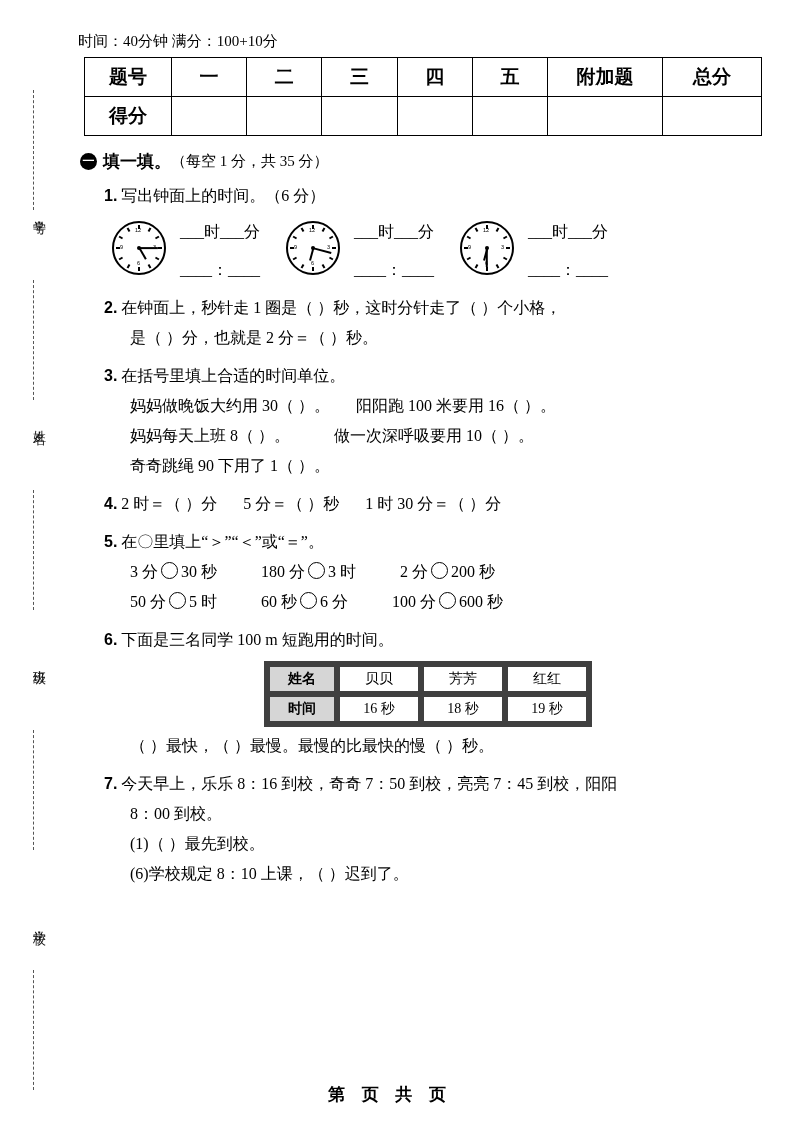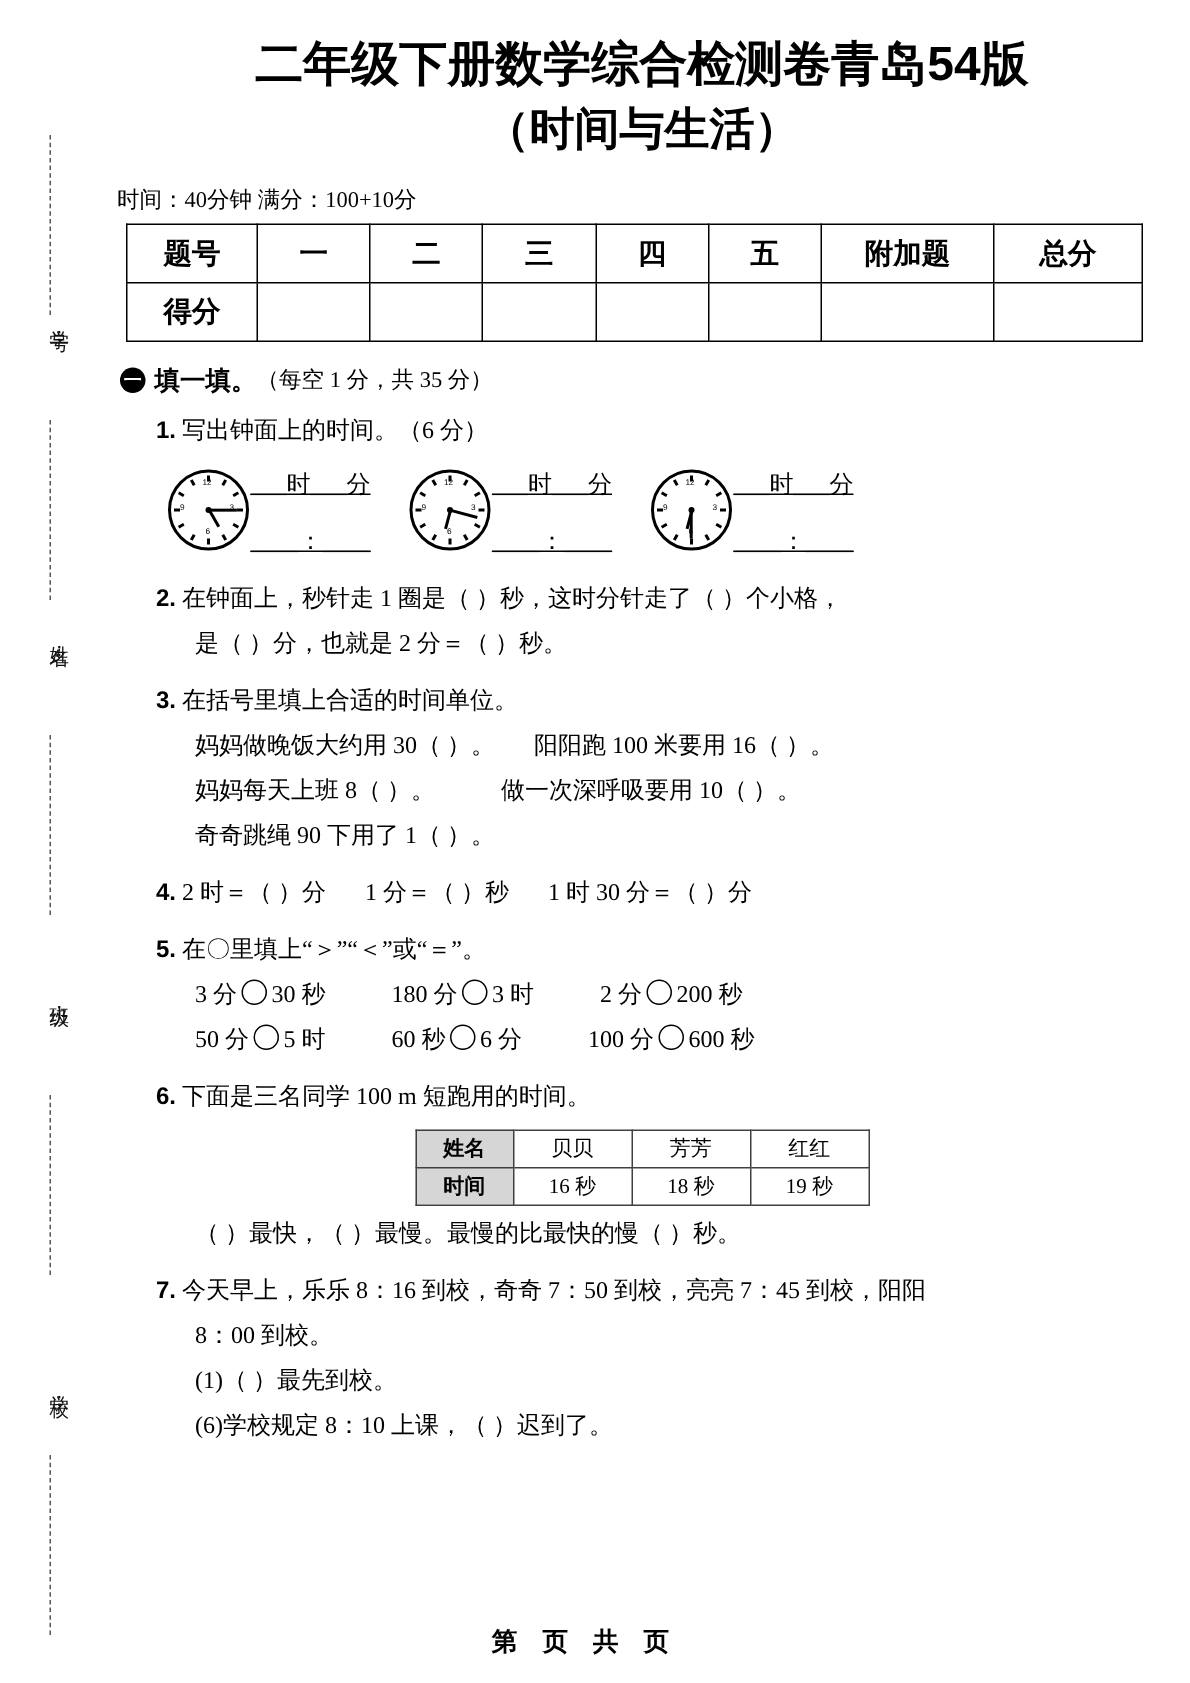--- a/index.html
+++ b/index.html
@@ -86,26 +86,26 @@
   .clock .hh { width:2.4px; height:13px; margin-left:-1.2px; }
   .clock .mh { width:1.8px; height:19px; margin-left:-0.9px; }
   .clock .cap {
     position:absolute; width:4px; height:4px; background:#000; border-radius:50%;
     left:50%; top:50%; margin:-2px 0 0 -2px;
   }
   .clock .lbl {
     position:absolute; font-size:5.5px; font-family:"Liberation Sans", sans-serif;
     color:#000; line-height:1;
   }
-  .blanks { font-size:16px; line-height:30px; margin-left:1px;text-decoration:underline; }
+  .blanks { font-size:16px; line-height:30px; margin-left:14px; }
   .blanks .r2 { display:block; margin-top:8px; }
 
   table.minitable { border-collapse:collapse; margin:6px auto 0 auto; }
   table.minitable td {
-    border:1px solid #404040; font-size:14px; text-align:center;
+    border:6px solid #404040; font-size:14px; text-align:center;
     padding:3px 10px; min-width:58px;
     font-family:"Liberation Serif", serif;
   }
   table.minitable td.lbl { background:#d6d6d6; font-weight:bold; min-width:44px; }
 
   .footer {
     position:absolute; left:0; right:13px; bottom:16px; text-align:center;
     font-size:17px; font-weight:bold; letter-spacing:6px;
     font-family:"Liberation Sans", sans-serif;
   }
@@ -128,24 +128,20 @@
     <div class="vlabel" style="top:330px;">姓名：</div>
     <div class="side-dash" style="top:400px;"></div>
     <div class="vlabel" style="top:570px;">班级：</div>
     <div class="side-dash" style="top:640px;"></div>
     <div class="vlabel" style="top:830px;">学校：</div>
     <div class="side-dash" style="top:880px;"></div>
   </div>
 
   <div class="content">
 
-    <h1 class="title">
-      <span>二年级下册数学综合检测卷青岛54版</span>
-      <span class="line2">（时间与生活）</span>
-    </h1>
 
     <div class="meta">时间：40分钟  满分：100+10分</div>
 
     <table class="scoretable">
       <tbody>
           <tr>
         <td class="hdr c0">题号</td>
         <td class="hdr">一</td>
         <td class="hdr">二</td>
         <td class="hdr">三</td>
@@ -283,21 +279,21 @@
       </div>
       <div class="indent">
         <span>奇奇跳绳 90 下用了 1（     ）。</span>
       </div>
     </div>
 
     <div class="q">
       <span class="num">4.</span>
       <span>2 时＝（     ）分</span>
       <span class="gap"></span>
-      <span>1 分＝（     ）秒</span>
+      <span>5 分＝（     ）秒</span>
       <span class="gap"></span>
       <span>1 时 30 分＝（     ）分</span>
     </div>
 
     <div class="q">
       <span class="num">5.</span>
       <span>在〇里填上“＞”“＜”或“＝”。</span>
       <div class="indent">
         <span>3 分</span><span class="circ"></span><span>30 秒</span>
         <span class="gap"></span><span class="gap"></span>

